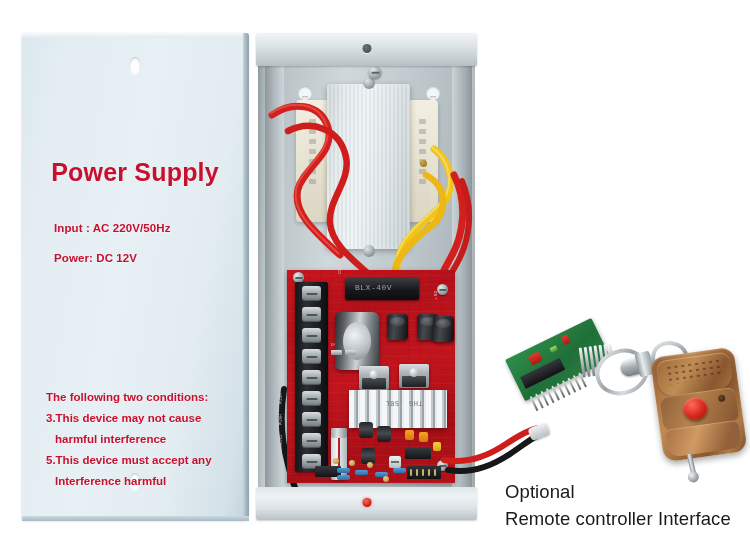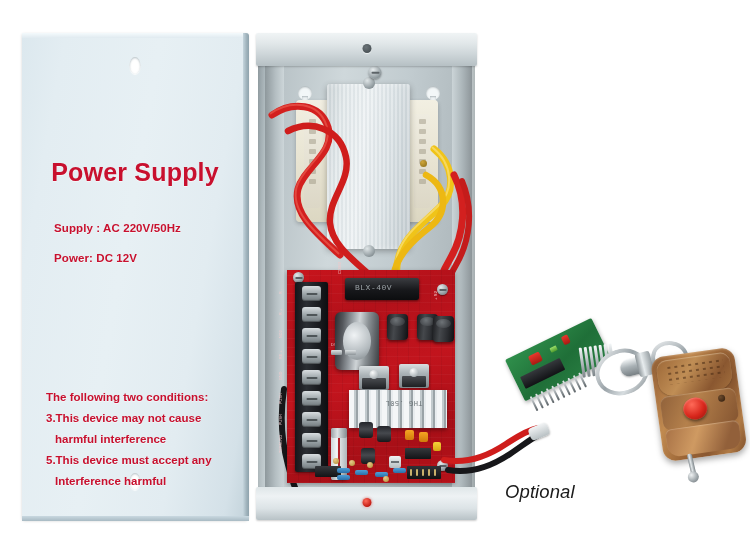--- a/index.html
+++ b/index.html
@@ -459,36 +459,36 @@
     background:linear-gradient(90deg,#8b9296,#e3e8ea 40%,#7b8387);border-radius:2px;
   }
   .fob-ant-tip{
     position:absolute;left:21px;top:118px;width:11px;height:11px;border-radius:50%;
     background:radial-gradient(circle at 35% 30%,#f0f3f4,#9aa2a6 60%,#6d7478);
   }
 
   
   .caption{
     position:absolute;left:505px;top:478px;width:245px;
-    color:#1a1a1a;font-size:18.5px;line-height:27px;letter-spacing:.1px;font-style:italic;
+    color:#1a1a1a;font-size:18.5px;line-height:27px;letter-spacing:.1px;
   }
   .caption .l{display:block;white-space:nowrap;}
 </style>
 </head>
 <body>
 
 <div id="stage">
 
   <div class="cover">
     <div class="cover-hole top"></div>
     <div class="cover-hole bottom"></div>
 
     <div class="cover-title">Power Supply</div>
 
-    <div class="spec input">Supply : AC 220V/50Hz</div>
+    <div class="spec input">Input : AC 220V/50Hz</div>
     <div class="spec output">Power: DC 12V</div>
 
     <div class="cond-block">
       <span class="head">The following two conditions:</span>
       <span class="line">3.This device may not cause</span>
       <span class="line indent">harmful  interference</span>
       <span class="line">5.This device must accept any</span>
       <span class="line indent">Interference  harmful</span>
     </div>
   </div>
@@ -708,15 +708,16 @@
     <div class="fob-mid"></div>
     <div class="fob-btn"></div>
     <div class="fob-led"></div>
     <div class="fob-low"></div>
     <div class="fob-ant"></div>
     <div class="fob-ant-tip"></div>
   </div>
 
   <div class="caption">
     <span class="l">Optional</span>
+    <span class="l">Remote controller Interface</span>
   </div>
 
 </div>
 
 </body></html>

